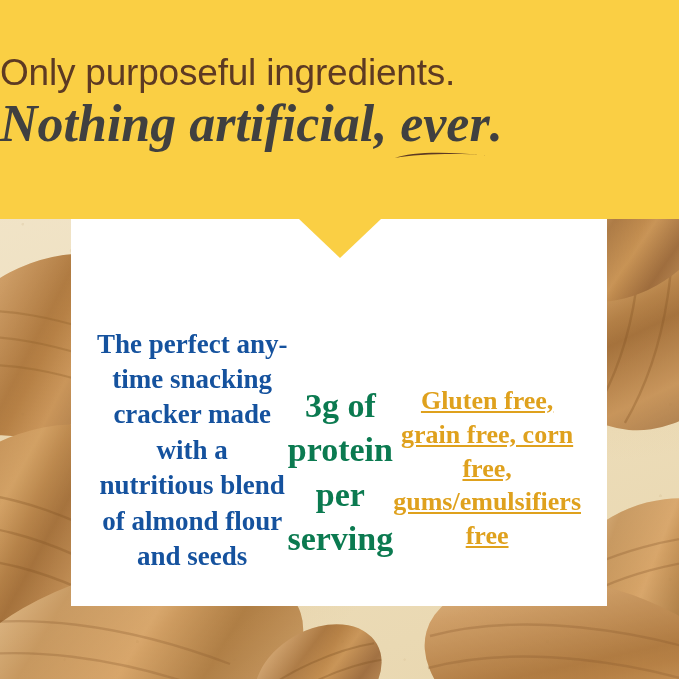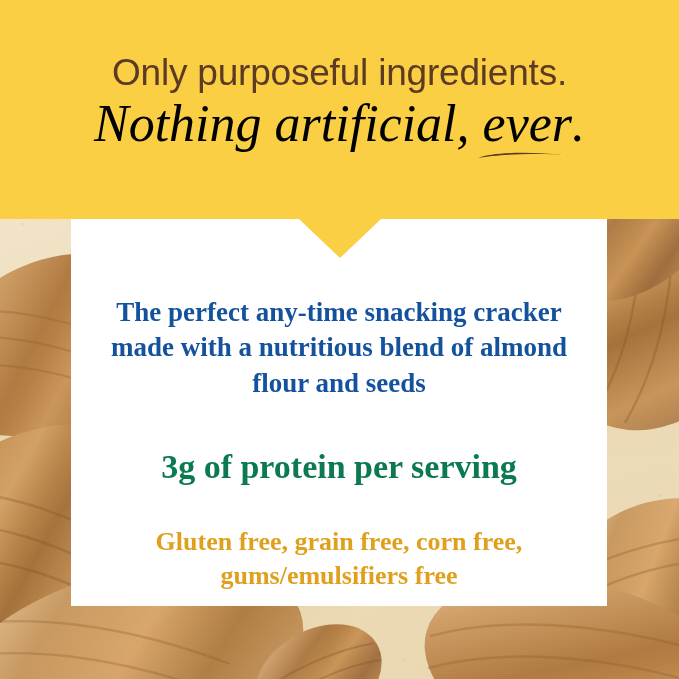--- a/index.html
+++ b/index.html
@@ -76,41 +76,40 @@
     border-top: 39px solid #facf44;
     z-index: 6;
   }
   .headline-wrap {
     position: absolute;
     left: 0; top: 0;
     width: 679px;
     height: 219px;
     display: flex;
     flex-direction: column;
-    align-items: center;
     justify-content: center;
     padding-bottom: 14px;
     box-sizing: border-box;
   }
   .headline-1 {
     color: #5d3a23;
     font-family: "Liberation Sans", sans-serif;
     font-size: 37px;
     font-weight: 400;
     letter-spacing: -0.2px;
     line-height: 1.05;
     white-space: nowrap;
     margin: 0 0 4px 0;
   }
   .headline-2 {
     position: relative;
-    color: #000000;
+    color: #404040;
     font-family: "Liberation Serif", serif;
     font-style: italic;
-    font-weight: 400;
+    font-weight: 700;
     font-size: 52px;
     letter-spacing: 0px;
     line-height: 1.05;
     white-space: nowrap;
     margin: 0;
   }
   .headline-2 .emph {
     position: relative;
     display: inline-block;
   }
@@ -127,21 +126,21 @@
   .card {
     position: absolute;
     left: 71px;
     top: 219px;
     width: 536px;
     height: 387px;
     background: #ffffff;
     z-index: 4;
     box-sizing: border-box;
     display: flex;
-    flex-direction: column;
+    flex-direction: row;
     align-items: center;
     justify-content: flex-start;
     padding: 76px 26px 0 26px;
   }
   .claim {
     text-align: center;
     font-family: "Liberation Serif", serif;
     font-weight: 700;
     margin: 0;
   }
@@ -156,20 +155,21 @@
     font-size: 34px;
     line-height: 1.3;
     margin-top: 44px;
   }
   .claim-free {
     color: #dfa11d;
     font-size: 26px;
     line-height: 1.3;
     margin-top: 36px;
     max-width: 470px;
+    text-decoration: underline;
   }
 </style>
 </head>
 <body>
 
 <div class="canvas">
 
   <div class="bg">
     <div class="bg-base"></div>
 

